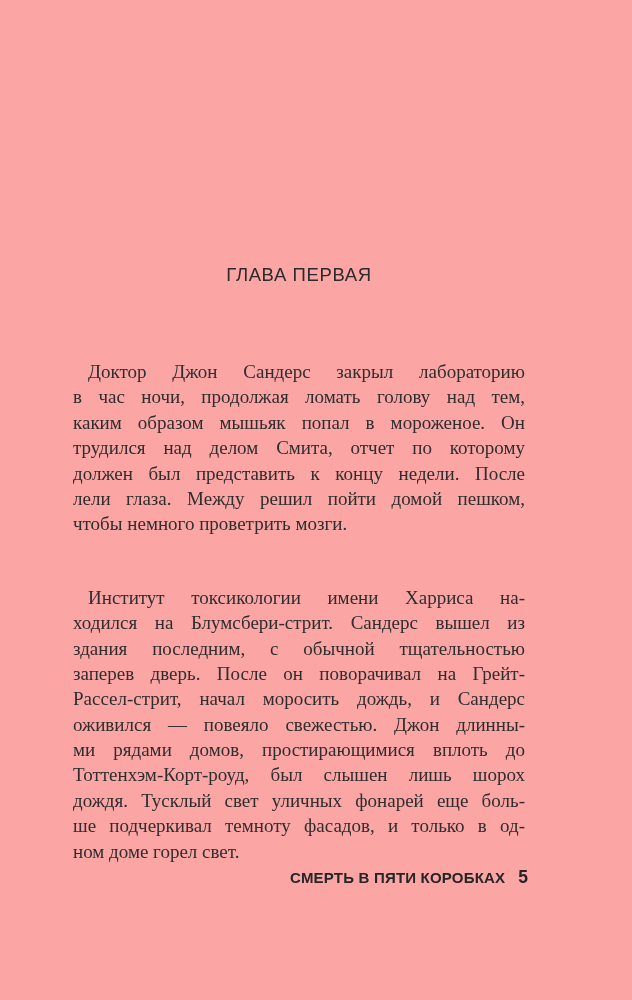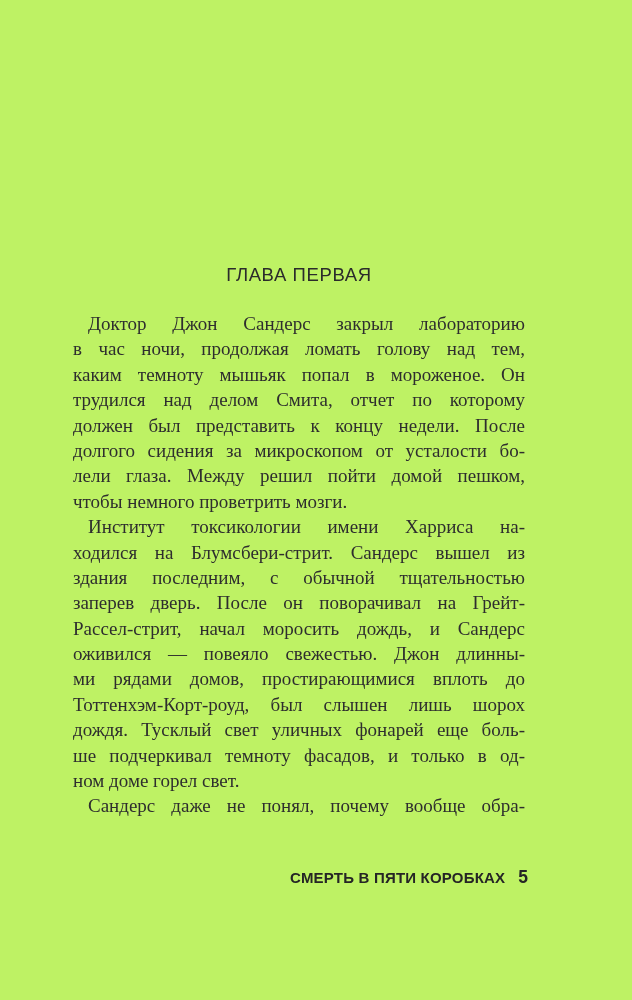--- a/index.html
+++ b/index.html
@@ -4,21 +4,21 @@
 <style>
   html, body {
     margin: 0;
     padding: 0;
     background: #e8e8e8;
   }
   .page {
     position: relative;
     width: 632px;
     height: 1000px;
-    background: #bef264;
+    background: #fca5a5;
     overflow: hidden;
     font-family: "Liberation Serif", serif;
   }
   .chapter-title {
     position: absolute;
     top: 266px;
     left: 73px;
     width: 452px;
     text-align: center;
     font-family: "Liberation Sans", sans-serif;
@@ -42,20 +42,21 @@
   }
   .line {
     height: 25.4px;
     line-height: 25.4px;
     text-align: justify;
     text-align-last: justify;
     white-space: normal;
   }
   .line.indent {
     text-indent: 15px;
+    margin-top: 48px;
   }
   .line.para-end {
     text-align: center;
     text-align-last: left;
   }
   .footer {
     position: absolute;
     top: 869px;
     left: 73px;
     width: 455px;
@@ -82,44 +83,42 @@
 
 <div class="page">
 
   <div class="chapter-title">ГЛАВА ПЕРВАЯ</div>
 
   <div class="body-block">
 
     <div class="paragraph">
       <div class="line indent">Доктор Джон Сандерс закрыл лабораторию</div>
       <div class="line">в час ночи, продолжая ломать голову над тем,</div>
-      <div class="line">каким темноту мышьяк попал в мороженое. Он</div>
+      <div class="line">каким образом мышьяк попал в мороженое. Он</div>
       <div class="line">трудился над делом Смита, отчет по которому</div>
       <div class="line">должен был представить к концу недели. После</div>
-      <div class="line">долгого сидения за микроскопом от усталости бо-</div>
       <div class="line">лели глаза. Между решил пойти домой пешком,</div>
       <div class="line para-end">чтобы немного проветрить мозги.</div>
     </div>
 
     <div class="paragraph">
       <div class="line indent">Институт токсикологии имени Харриса на-</div>
       <div class="line">ходился на Блумсбери-стрит. Сандерс вышел из</div>
       <div class="line">здания последним, с обычной тщательностью</div>
       <div class="line">заперев дверь. После он поворачивал на Грейт-</div>
       <div class="line">Рассел-стрит, начал моросить дождь, и Сандерс</div>
       <div class="line">оживился — повеяло свежестью. Джон длинны-</div>
       <div class="line">ми рядами домов, простирающимися вплоть до</div>
       <div class="line">Тоттенхэм-Корт-роуд, был слышен лишь шорох</div>
       <div class="line">дождя. Тусклый свет уличных фонарей еще боль-</div>
       <div class="line">ше подчеркивал темноту фасадов, и только в од-</div>
       <div class="line para-end">ном доме горел свет.</div>
     </div>
 
     <div class="paragraph">
-      <div class="line indent">Сандерс даже не понял, почему вообще обра-</div>
     </div>
 
   </div>
 
   <div class="footer">
     <span class="running-title">СМЕРТЬ В ПЯТИ КОРОБКАХ</span><span class="page-number">5</span>
   </div>
 
 </div>
 

